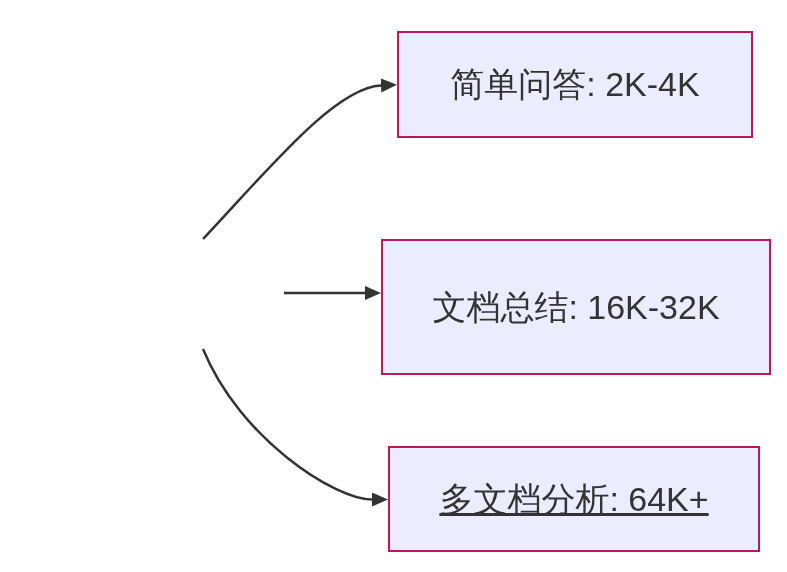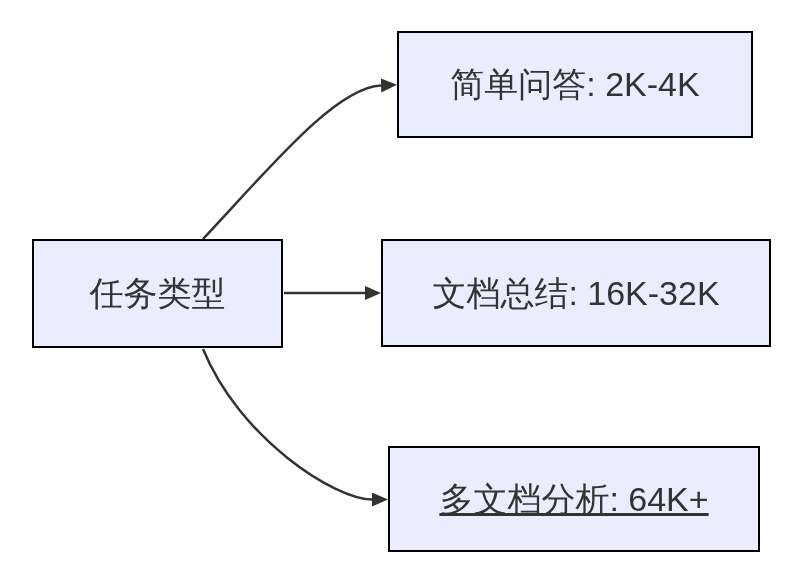--- a/index.html
+++ b/index.html
@@ -25,33 +25,33 @@
   }
   .edge {
     fill: none;
     stroke: #333333;
     stroke-width: 2.5px;
   }
   .node {
     position: absolute;
     box-sizing: border-box;
     background: #ECECFF;
-    border: 2px solid #000000;
+    border: 2px solid #be185d;
     color: #333333;
     font-size: 34px;
     line-height: 1.2;
     display: flex;
     align-items: center;
     justify-content: center;
     text-align: center;
     white-space: nowrap;
   }
   .node-root   { left: 32px;  top: 239px; width: 251px; height: 109px; }
   .node-top    { left: 397px; top: 31px;  width: 356px; height: 107px; }
-  .node-middle { left: 381px; top: 239px; width: 390px; height: 108px; }
+  .node-middle { left: 381px; top: 239px; width: 390px; height: 136px; }
   .node-bottom { left: 388px; top: 446px; width: 372px; height: 106px; text-decoration: underline; }
 </style>
 </head>
 <body>
 
 <div class="canvas">
 
   <svg class="edges" viewBox="0 0 787 572" xmlns="http://www.w3.org/2000/svg">
     <defs>
       <marker id="arrowhead" markerUnits="userSpaceOnUse" markerWidth="18" markerHeight="16" refX="0" refY="7" orient="auto">
@@ -59,23 +59,20 @@
       </marker>
     </defs>
 
     <path class="edge" d="M203,239 C268,170 335,87.5 381,85.5" marker-end="url(#arrowhead)"></path>
 
     <path class="edge" d="M284,293 L365,293" marker-end="url(#arrowhead)"></path>
 
     <path class="edge" d="M203,349 C240,439 335,499.5 372,499.5" marker-end="url(#arrowhead)"></path>
   </svg>
 
-  <div class="node node-root">
-    <span>任务类型</span>
-  </div>
 
   <div class="node node-top">
     <span>简单问答: 2K-4K</span>
   </div>
 
   <div class="node node-middle">
     <span>文档总结: 16K-32K</span>
   </div>
 
   <div class="node node-bottom">

